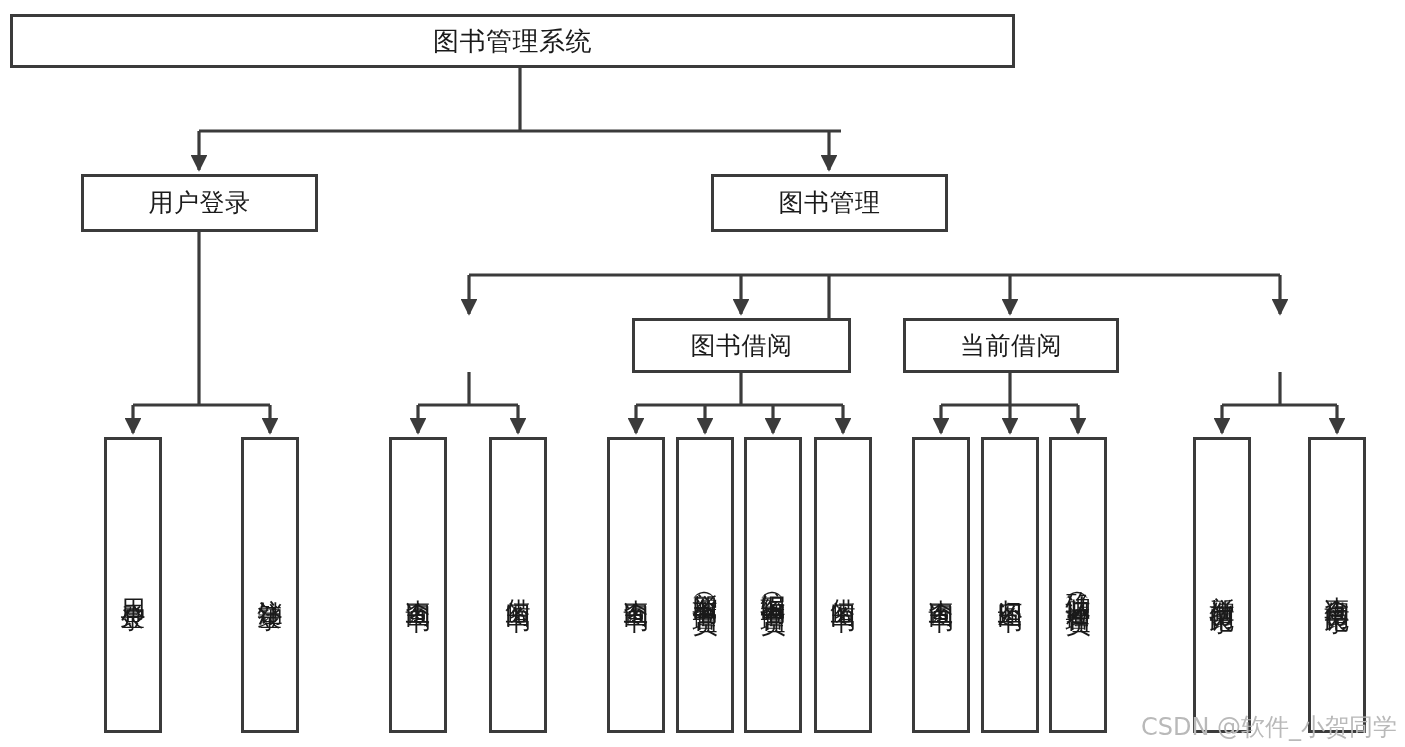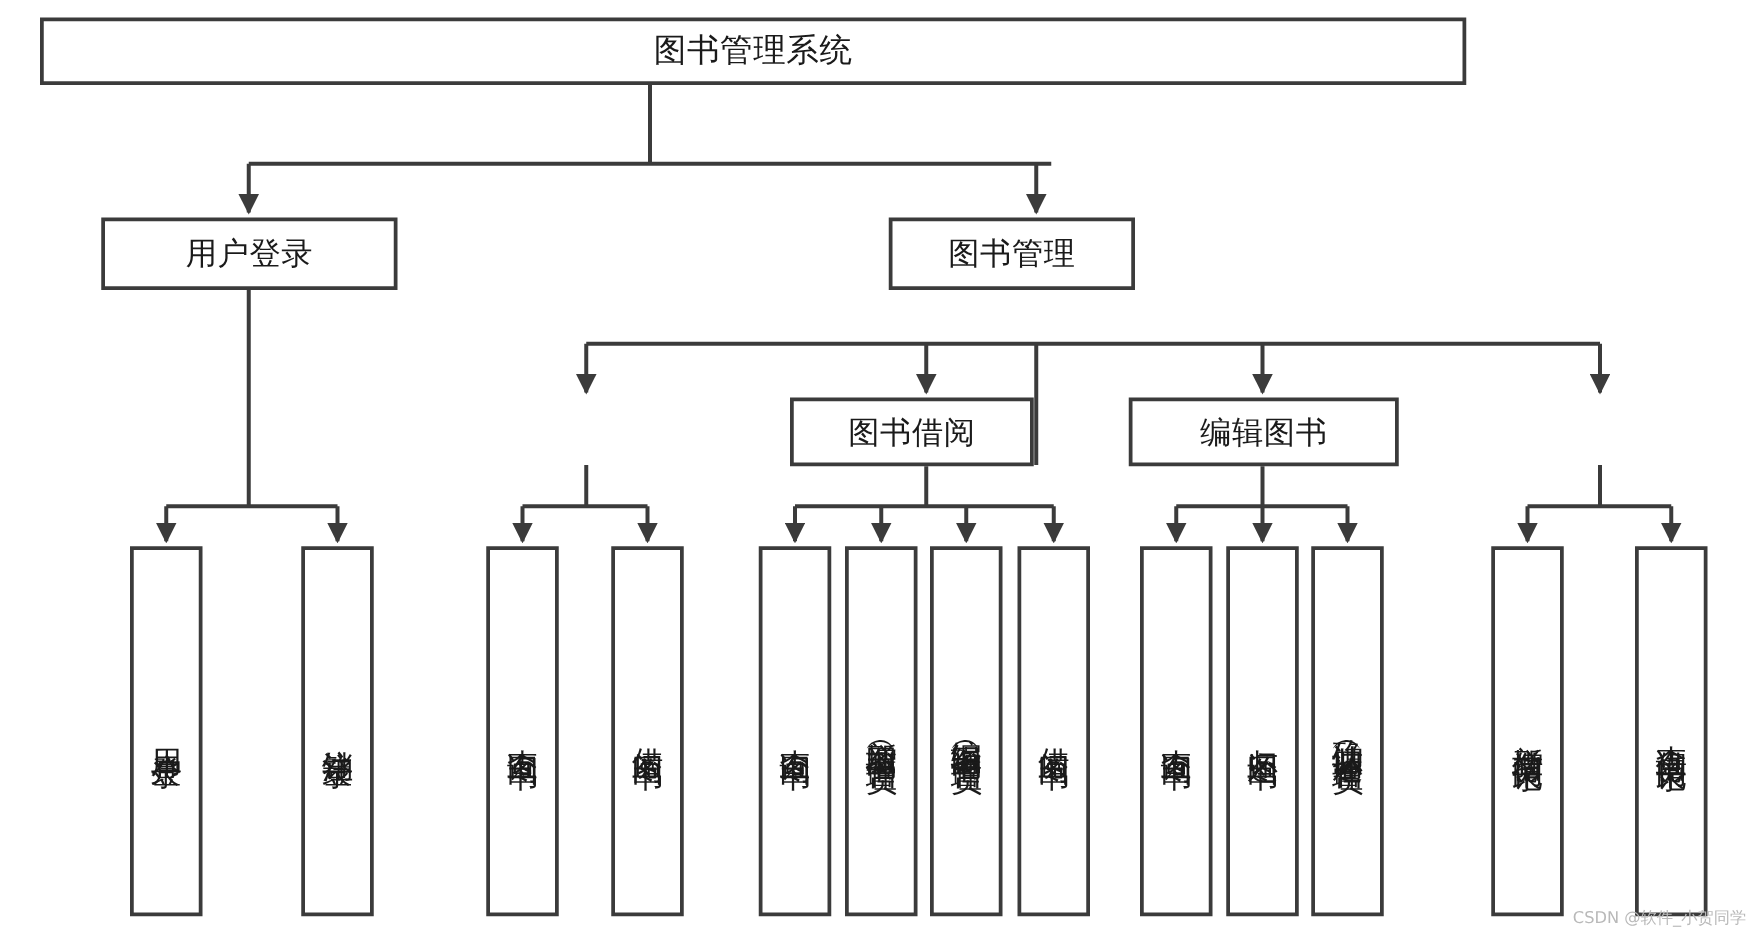--- a/index.html
+++ b/index.html
@@ -62,21 +62,21 @@
     text-orientation: upright;
     font-size: 25px;
     line-height: 1.0;
     letter-spacing: 3px;
     white-space: nowrap;
   }
   .watermark {
     position: absolute;
     right: 8px;
     bottom: 4px;
-    font-size: 13px;
+    font-size: 24px;
     color: #b9b9b9;
     z-index: 3;
     white-space: nowrap;
     font-family: "DejaVu Sans", "Liberation Sans", sans-serif;
   }
 </style>
 </head>
 <body>
 
 <div id="canvas">
@@ -124,36 +124,36 @@
       <path d="M 1010 405 L 1010 433" marker-end="url(#arrow)"></path>
       <path d="M 1078 405 L 1078 433" marker-end="url(#arrow)"></path>
 
       <path d="M 1280 372 L 1280 405"></path>
       <path d="M 1222 405 L 1337 405"></path>
       <path d="M 1222 405 L 1222 433" marker-end="url(#arrow)"></path>
       <path d="M 1337 405 L 1337 433" marker-end="url(#arrow)"></path>
     </g>
   </svg>
 
-  <div class="node h root" style="left:32px; top:14px; width:1141px; height:54px;">
+  <div class="node h root" style="left:10px; top:14px; width:1005px; height:54px;">
     <span class="lbl">图书管理系统</span>
   </div>
 
   <div class="node h" style="left:81px; top:174px; width:237px; height:58px;">
     <span class="lbl">用户登录</span>
   </div>
-  <div class="node h" style="left:711px; top:174px; width:197px; height:58px;">
+  <div class="node h" style="left:711px; top:174px; width:237px; height:58px;">
     <span class="lbl">图书管理</span>
   </div>
 
-  <div class="node h" style="left:632px; top:318px; width:195px; height:55px;">
+  <div class="node h" style="left:632px; top:318px; width:219px; height:55px;">
     <span class="lbl">图书借阅</span>
   </div>
   <div class="node h" style="left:903px; top:318px; width:216px; height:55px;">
-    <span class="lbl">编辑图书</span>
+    <span class="lbl">当前借阅</span>
   </div>
 
   <div class="node v" style="left:104px; top:437px; width:58px; height:296px;">
     <span class="lbl">用户登录</span>
   </div>
   <div class="node v" style="left:241px; top:437px; width:58px; height:296px;">
     <span class="lbl">注销登录</span>
   </div>
 
   <div class="node v" style="left:389px; top:437px; width:58px; height:296px;">

